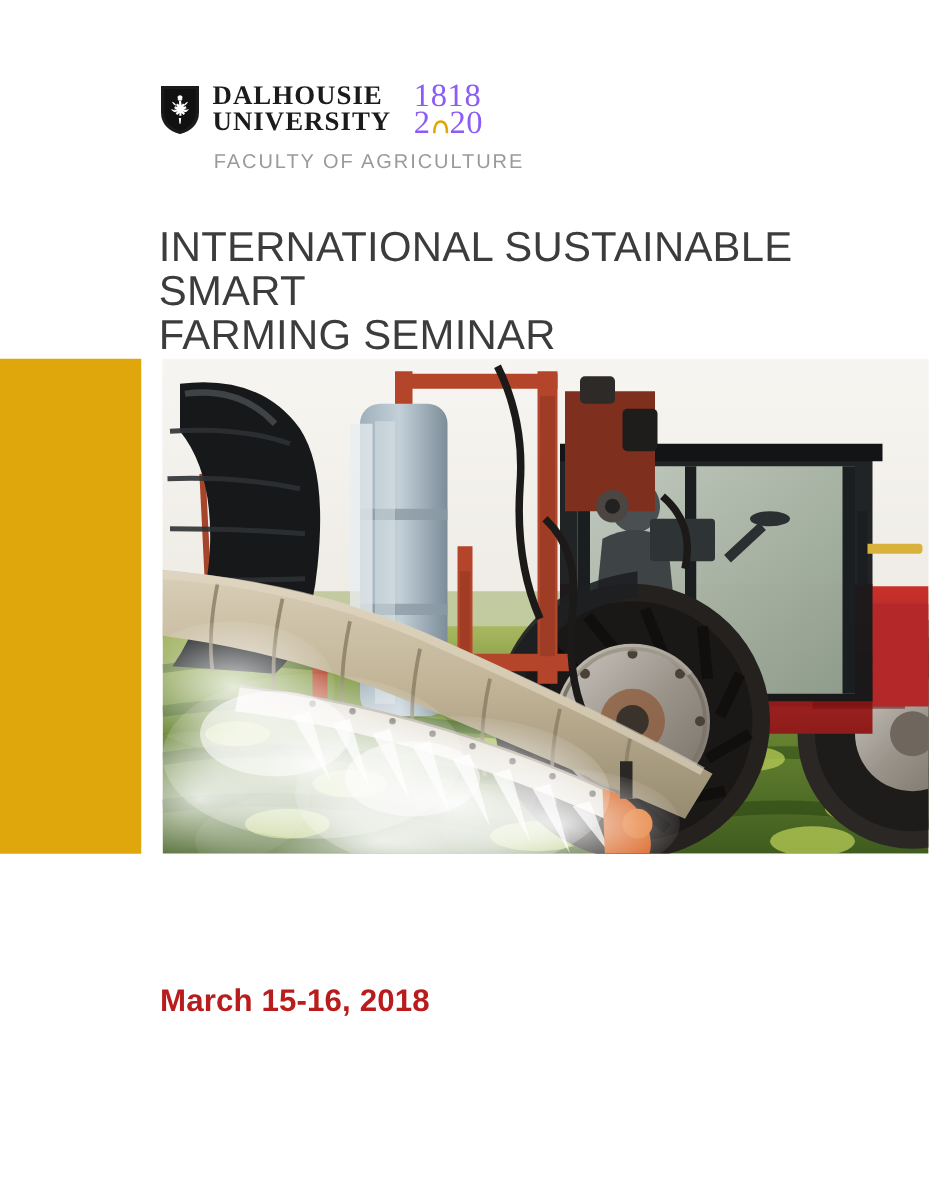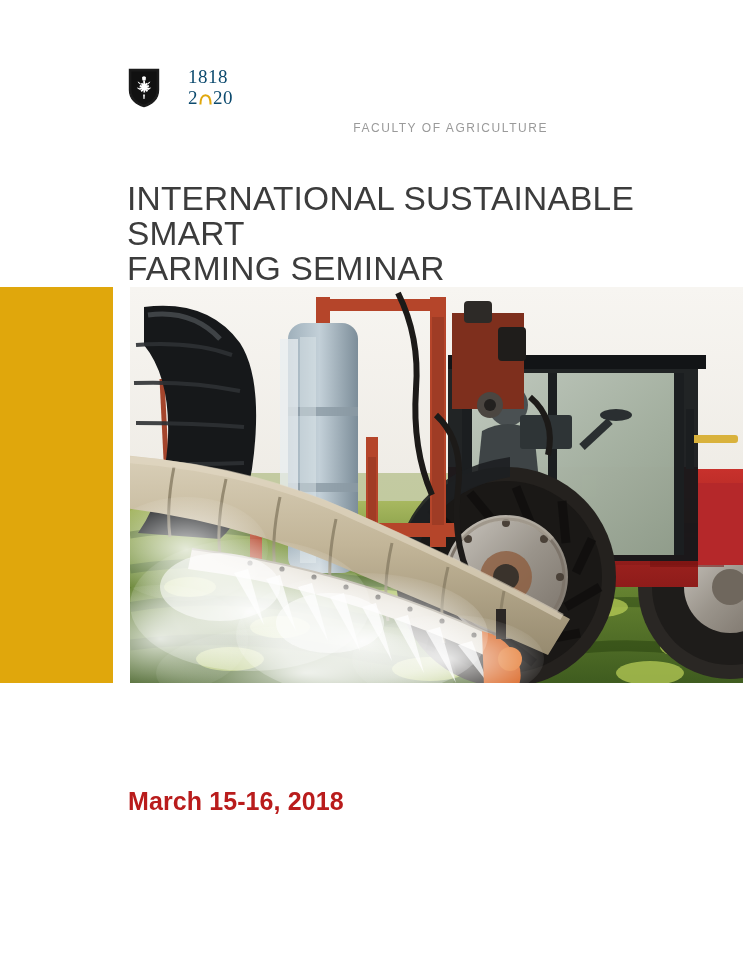--- a/index.html
+++ b/index.html
@@ -52,48 +52,47 @@
     line-height: 21px;
     letter-spacing: 0.8px;
     color: #1b1b1b;
     white-space: nowrap;
   }
   .wordmark-names div { display: block; }
   .years {
     margin-left: 18px;
     font-family: "Liberation Serif", serif;
     font-weight: 400;
-    font-size: 19px;
+    font-size: 26px;
     line-height: 21px;
     letter-spacing: 0.5px;
-    color: #0c4a6e;
+    color: #8b5cf6;
     white-space: nowrap;
   }
   .years .y2018 {
     display: flex;
     align-items: baseline;
   }
   .arc-zero {
     display: inline-block;
     width: 13px;
     height: 11px;
     margin: 0 1px;
     position: relative;
     top: 1px;
   }
   .faculty {
     margin-top: 13px;
     margin-left: 43px;
     font-family: "Liberation Sans", sans-serif;
-    font-size: 12px;
+    font-size: 16px;
     font-weight: 400;
     letter-spacing: 1.55px;
     color: #9a9a9a;
     white-space: nowrap;
-    text-align: right;
   }
 
   
   .seminar-title {
     position: absolute;
     left: 127px;
     top: 181px;
     width: 600px;
     font-family: "Liberation Sans", sans-serif;
     font-weight: 300;
@@ -165,20 +164,24 @@
             <path d="M9.6 13.4 c1.6 .4 2.9 1.6 3.4 3.1 -1.5-.4-2.6-1.2-3.4-3.1 z"></path>
             <path d="M22.4 13.4 c-.8 1.9-1.9 2.7-3.4 3.1 .5-1.5 1.8-2.7 3.4-3.1 z"></path>
             <path d="M8.8 19.4 c1.9 .2 3.4 1 4.3 2.4 -1.8-.1-3.3-.8-4.3-2.4 z"></path>
             <path d="M23.2 19.4 c-1 1.6-2.5 2.3-4.3 2.4 .9-1.4 2.4-2.2 4.3-2.4 z"></path>
             <path d="M15.1 26.4 h1.8 l-.4 4.6 h-1 z"></path>
           </g>
         </svg>
       </span>
 
       <div class="wordmark">
+        <div class="wordmark-names">
+          <div>DALHOUSIE</div>
+          <div>UNIVERSITY</div>
+        </div>
 
         <div class="years">
           <div>1818</div>
           <div class="y2018">
             <span>2</span>
             <span class="arc-zero">
               <svg viewBox="0 0 13 11" width="13" height="11" aria-hidden="true">
                 <path d="M1.4 10.6 C1.4 4.6 3.4 1.2 6.5 1.2 C9.6 1.2 11.6 4.6 11.6 10.6" fill="none" stroke="#e0a70c" stroke-width="2.1" stroke-linecap="butt"></path>
               </svg>
             </span>

